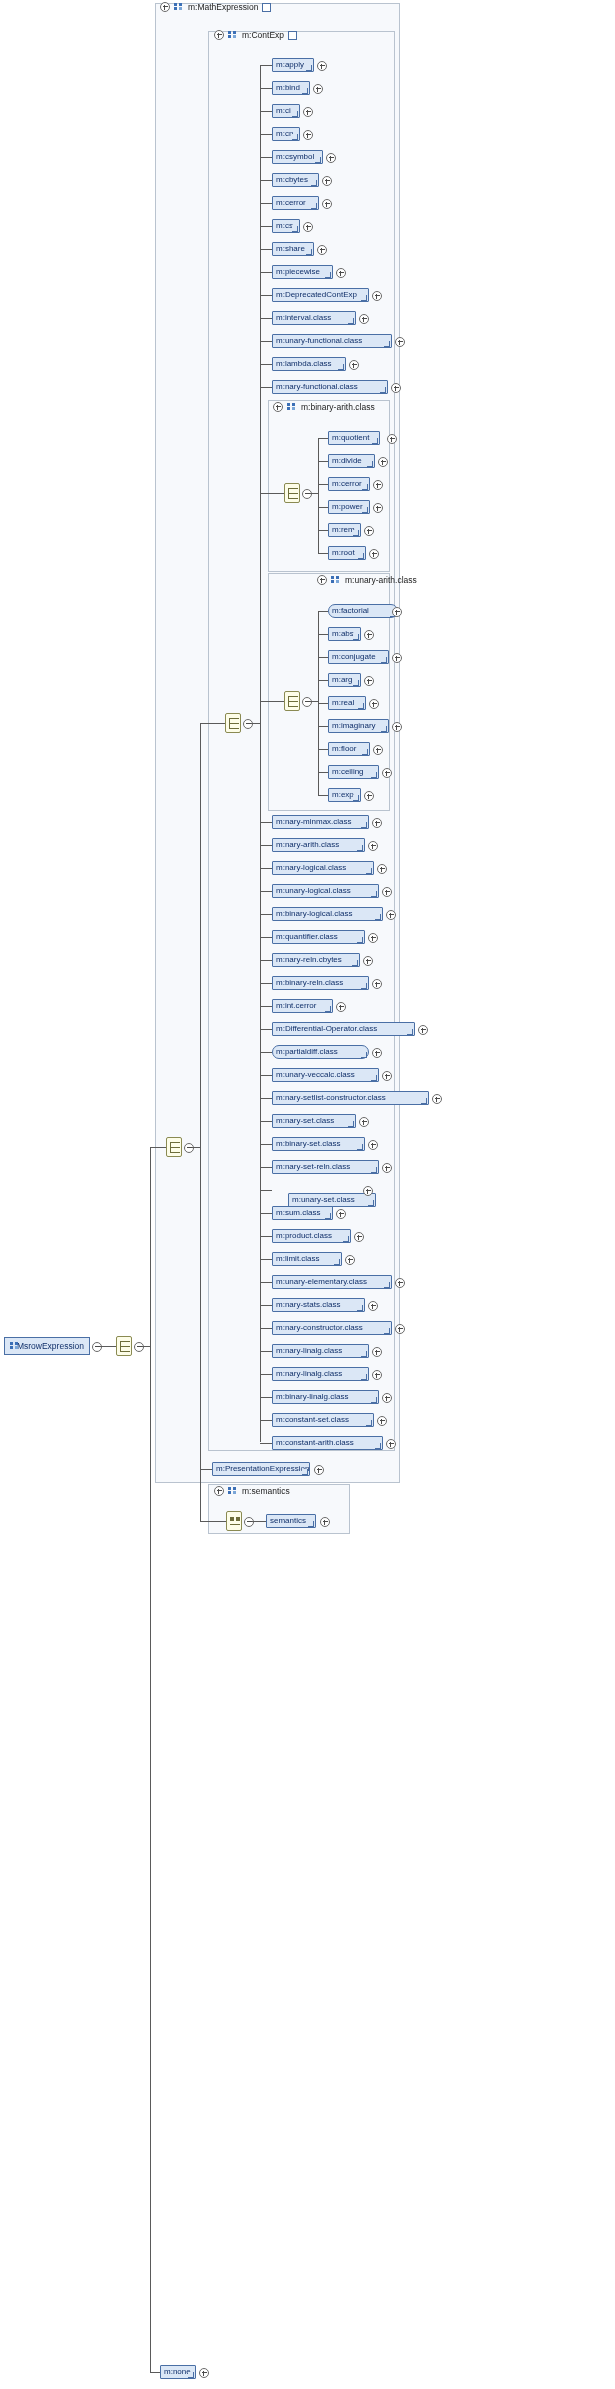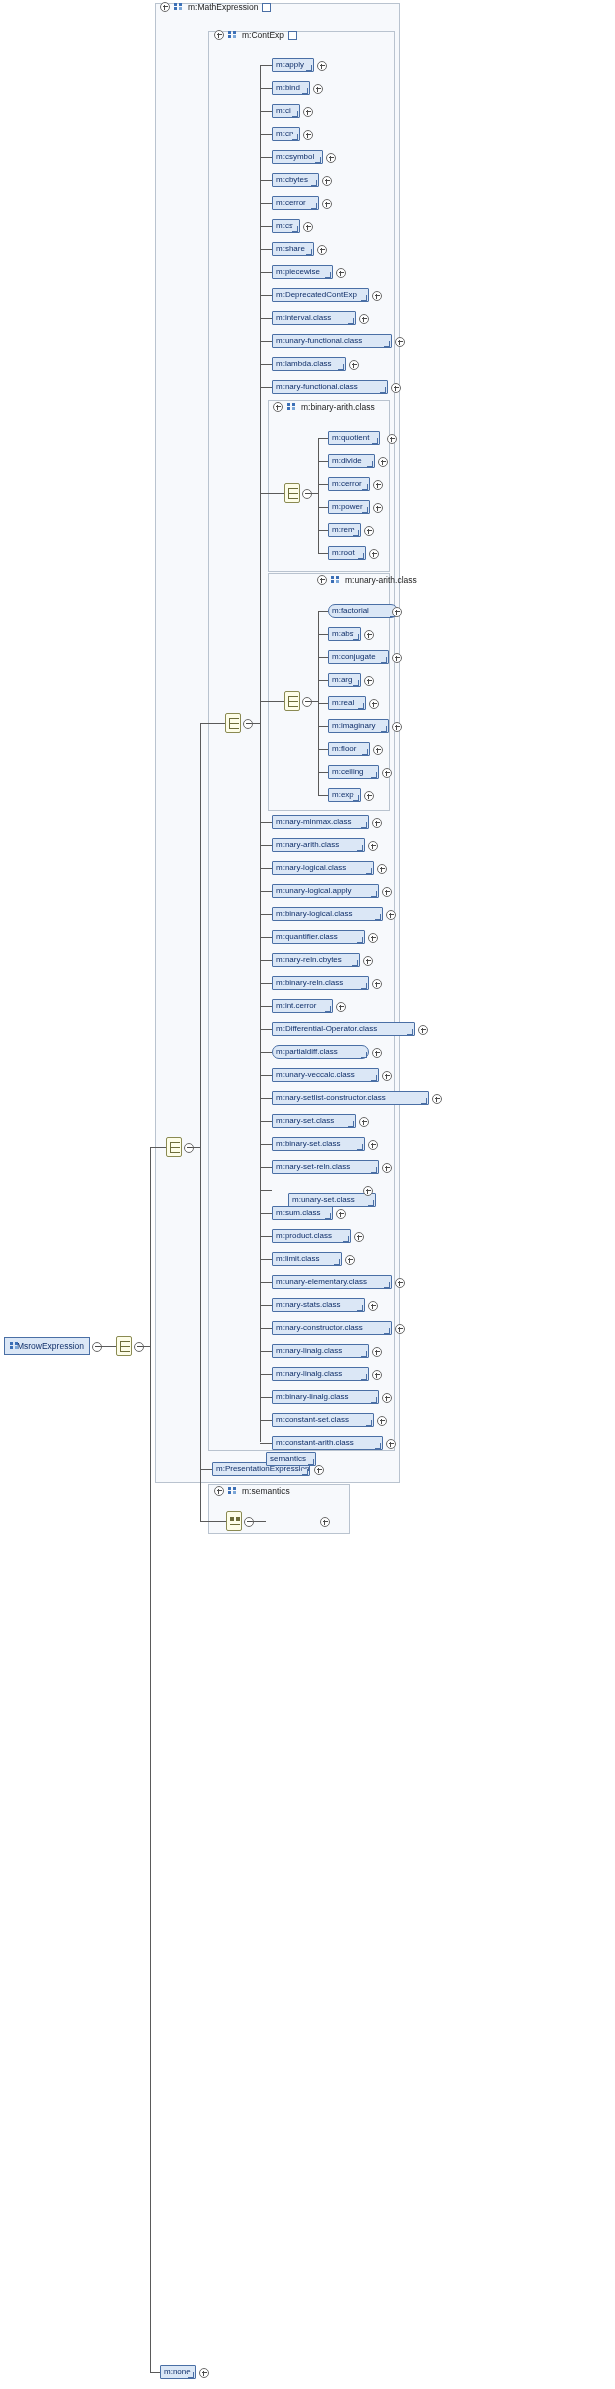--- a/index.html
+++ b/index.html
@@ -359,21 +359,21 @@
         <span class="lbl">m:nary-arith.class</span>
       </div>
       <div class="circ plus" style="left: 368px; top: 841px;"></div>
       <div class="ln h" style="left: 260px; top: 868px; width: 12px;"></div>
       <div class="node" style="left: 272px; top: 861px; width: 102px;">
         <span class="lbl">m:nary-logical.class</span>
       </div>
       <div class="circ plus" style="left: 377px; top: 864px;"></div>
       <div class="ln h" style="left: 260px; top: 891px; width: 12px;"></div>
       <div class="node" style="left: 272px; top: 884px; width: 107px;">
-        <span class="lbl">m:unary-logical.apply</span>
+        <span class="lbl">m:unary-logical.class</span>
       </div>
       <div class="circ plus" style="left: 382px; top: 887px;"></div>
       <div class="ln h" style="left: 260px; top: 914px; width: 12px;"></div>
       <div class="node" style="left: 272px; top: 907px; width: 111px;">
         <span class="lbl">m:binary-logical.class</span>
       </div>
       <div class="circ plus" style="left: 386px; top: 910px;"></div>
       <div class="ln h" style="left: 260px; top: 937px; width: 12px;"></div>
       <div class="node" style="left: 272px; top: 930px; width: 93px;">
         <span class="lbl">m:quantifier.class</span>
@@ -497,21 +497,21 @@
   <div class="circ plus" style="left:314px;top:1465px;"></div>
 
   <div class="ln h" style="left:218px;top:1521px;width:8px;"></div>
   <div class="conn" style="left:226px;top:1511px;">
     <div class="bar" style="left:3px;top:5px;width:4px;height:4px;background:#6d6d3a;"></div>
     <div class="bar" style="left:9px;top:5px;width:4px;height:4px;background:#6d6d3a;"></div>
     <div class="bar" style="left:3px;top:12px;width:10px;height:1px;"></div>
   </div>
   <div class="circ" style="left:244px;top:1517px;"></div>
   <div class="ln h" style="left:252px;top:1521px;width:14px;"></div>
-  <div class="node" style="left:266px;top:1452px;width:50px;">
+  <div class="node" style="left:266px;top:1514px;width:50px;">
     <span class="lbl">semantics</span>
   </div>
   <div class="circ plus" style="left:320px;top:1517px;"></div>
 
   <div class="node" style="left:160px;top:2365px;width:36px;">
     <span class="lbl">m:none</span>
   </div>
   <div class="circ plus" style="left:199px;top:2368px;"></div>
 
 </div>

